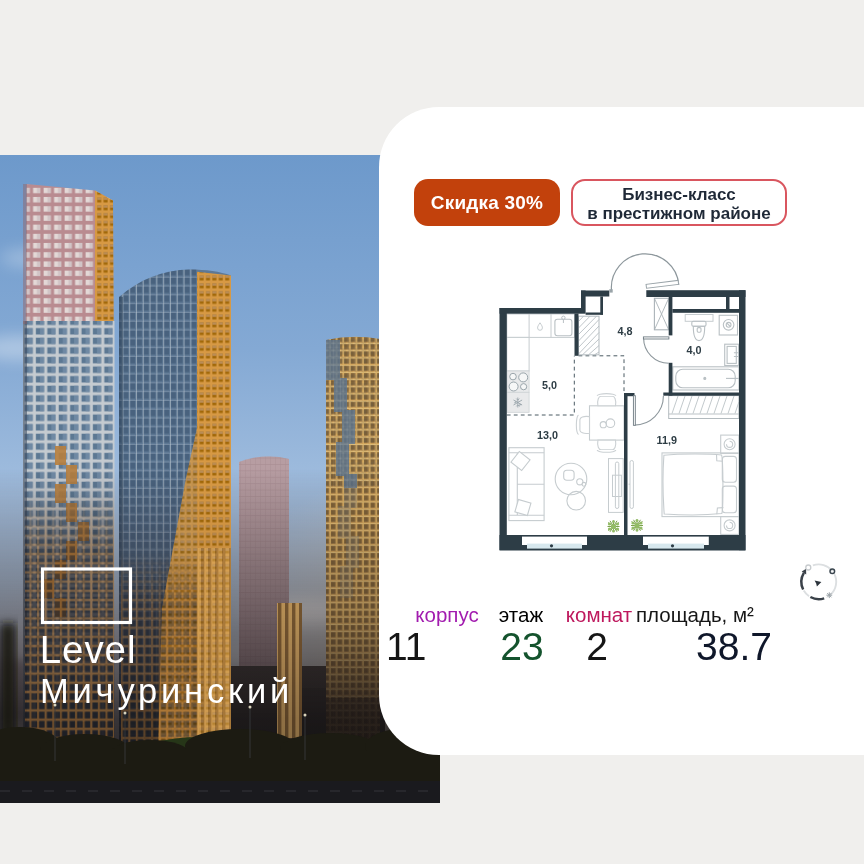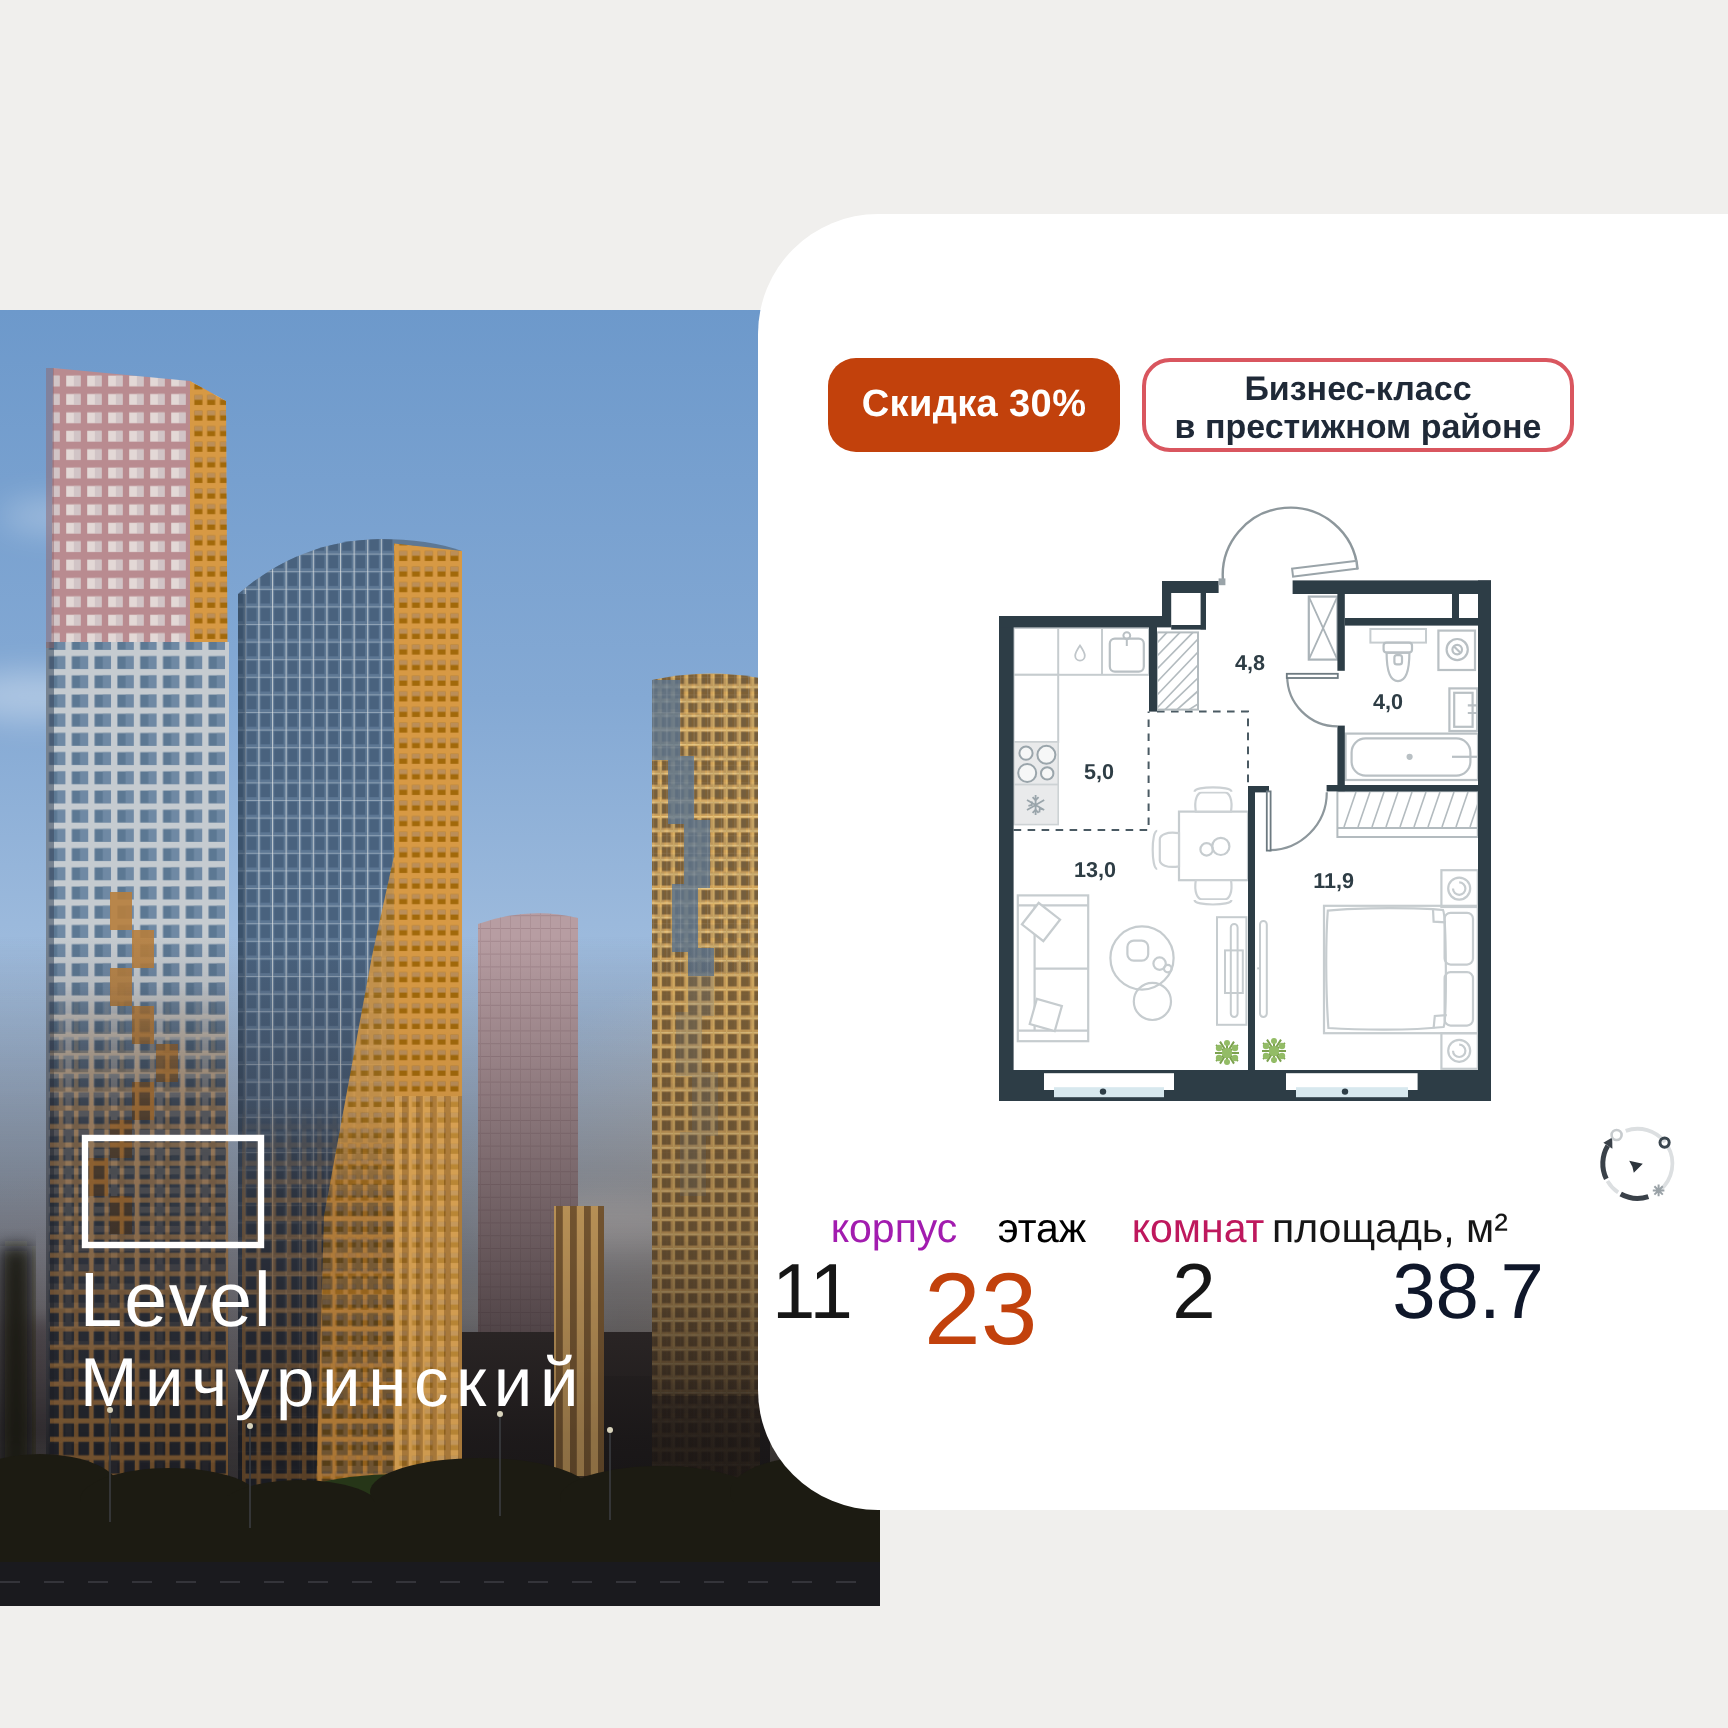--- a/index.html
+++ b/index.html
@@ -239,21 +239,21 @@
 <div class="abs" style="left:379px;top:107px;width:485px;height:648px;background:#ffffff;border-radius:60px 0 0 60px;"></div>
 
 <div class="abs" style="left:414px;top:179px;width:146px;height:47px;background:#c2410c;border-radius:14px;color:#ffffff;font-size:19px;font-weight:700;text-align:center;line-height:47px;letter-spacing:0.2px;">Скидка 30%</div>
 
 <div class="abs" style="left:571px;top:179px;width:216px;height:47px;background:#ffffff;border:2px solid #d9565f;border-radius:14px;box-sizing:border-box;color:#1f2937;font-size:17px;font-weight:700;text-align:center;line-height:19.5px;padding-top:3.5px;">Бизнес-класс<br>в престижном районе</div>
 
 <div class="abs" style="left:387px;top:603px;width:120px;text-align:center;color:#a21caf;font-size:20.5px;">корпус</div>
 <div class="abs" style="left:386px;top:625px;width:120px;text-align:left;color:#161616;font-size:39px;">11</div>
 
 <div class="abs" style="left:461px;top:603px;width:120px;text-align:center;color:#000000;font-size:20.5px;">этаж</div>
-<div class="abs" style="left:462px;top:625px;width:120px;color:#c2410c;font-size:51px;">23</div>
+<div class="abs" style="left:462px;top:625px;width:120px;text-align:center;color:#14532d;font-size:39px;">23</div>
 
 <div class="abs" style="left:539px;top:603px;width:120px;text-align:center;color:#be185d;font-size:20.5px;">комнат</div>
 <div class="abs" style="left:537px;top:625px;width:120px;text-align:center;color:#161616;font-size:39px;">2</div>
 
 <div class="abs" style="left:636px;top:603px;width:141px;text-align:left;color:#161616;font-size:20.5px;">площадь, м²</div>
 <div class="abs" style="left:631px;top:625px;width:141px;text-align:right;color:#0f172a;font-size:39px;">38.7</div>
 
 <svg class="abs" style="left:0;top:0;" width="864" height="864" viewBox="0 0 864 864">
 <g fill="none">
 

